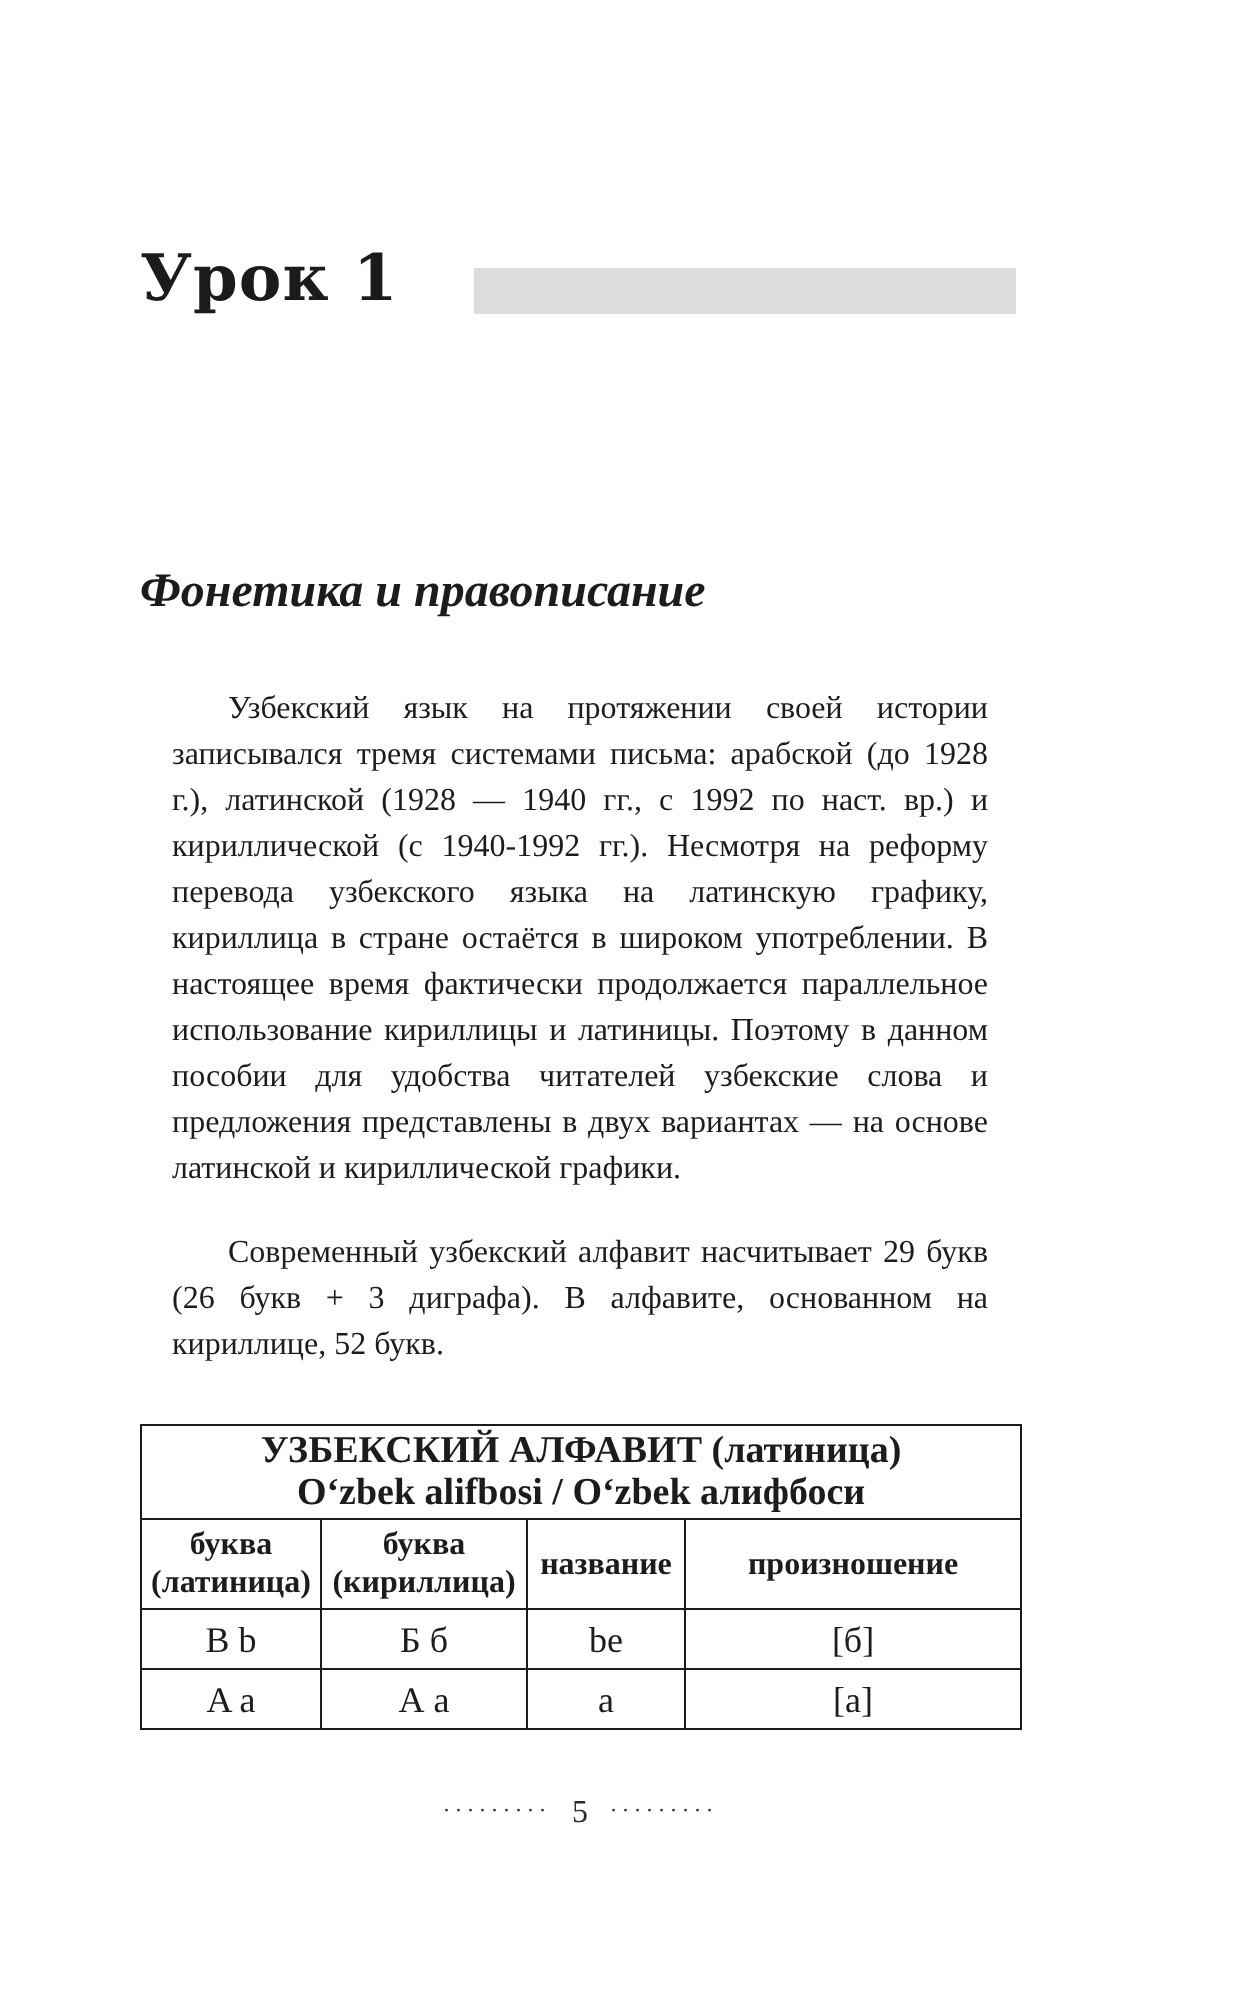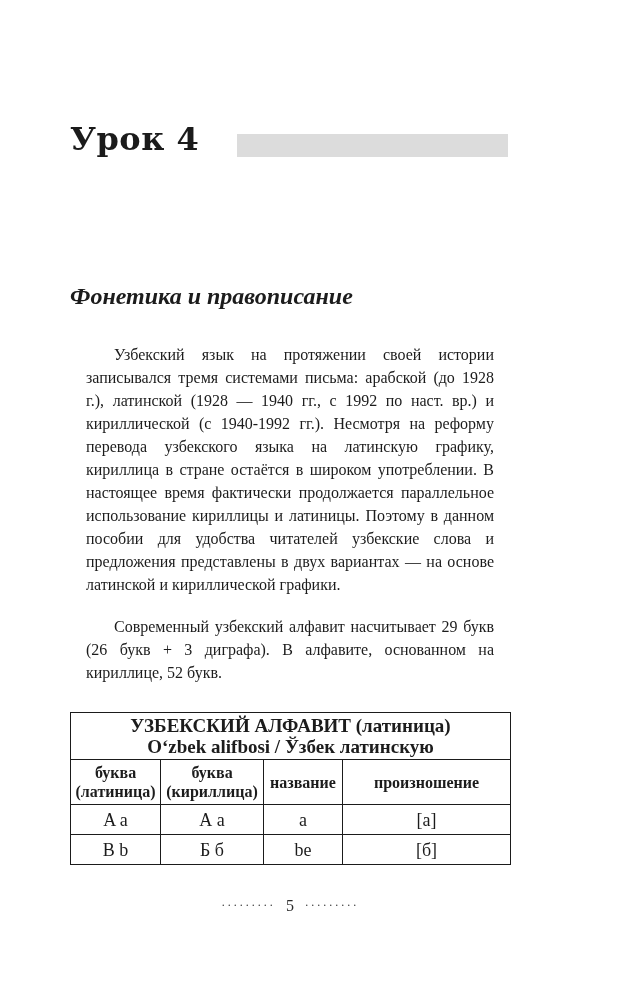--- a/index.html
+++ b/index.html
@@ -123,63 +123,63 @@
     display: inline-block;
     margin: 0 7px;
     font-size: 16px;
   }
 </style>
 </head>
 <body>
 
 <div class="page" style="color: rgb(28, 28, 28);">
 
-  <h1 class="lesson-title">Урок 4</h1>
+  <h1 class="lesson-title">Урок 1</h1>
   <div class="header-bar" style="background: rgb(220, 220, 220);"></div>
 
   <h2 class="section-heading">Фонетика и правописание</h2>
 
   <div class="body-text">
     <p>Узбекский язык на протяжении своей исто­рии записывался тремя системами письма: араб­ской (до 1928 г.), латинской (1928 — 1940 гг., с 1992 по наст. вр.) и кириллической (с 1940-1992 гг.). Не­смотря на реформу перевода узбекского языка на латинскую графику, кириллица в стране остаётся в широком употреблении. В настоящее время фак­тически продолжается параллельное использование кириллицы и латиницы. Поэтому в данном пособии для удобства читателей узбекские слова и предложе­ния представлены в двух вариантах — на основе ла­тинской и кириллической графики.</p>
     <p>Современный узбекский алфавит насчитывает 29 букв (26 букв + 3 диграфа). В алфавите, основан­ном на кириллице, 52 букв.</p>
   </div>
 
   <table class="alphabet-table">
     <colgroup>
       <col class="col-lat">
       <col class="col-cyr">
       <col class="col-name">
       <col class="col-pron">
     </colgroup>
     <thead>
       <tr>
         <th colspan="4" class="table-title">
           <div>УЗБЕКСКИЙ АЛФАВИТ (латиница)</div>
-          <div>Oʻzbek alifbosi / Ўзбек латинскую</div>
+          <div>Oʻzbek alifbosi / Oʻzbek алифбоси</div>
         </th>
       </tr>
       <tr class="col-headers">
         <th>буква (латиница)</th>
         <th>буква (кириллица)</th>
         <th>название</th>
         <th>произношение</th>
       </tr>
     </thead>
     <tbody>
       <tr>
+        <td>B b</td>
+        <td>Б б</td>
+        <td>be</td>
+        <td>[б]</td>
+      </tr>
+      <tr>
         <td>A a</td>
         <td>А а</td>
         <td>a</td>
         <td>[а]</td>
-      </tr>
-      <tr>
-        <td>B b</td>
-        <td>Б б</td>
-        <td>be</td>
-        <td>[б]</td>
       </tr>
     </tbody>
   </table>
 
   <div class="page-footer">
     <span class="footer-dots">·········</span>
     <span class="page-number">5</span>
     <span class="footer-dots">·········</span>
   </div>
 

